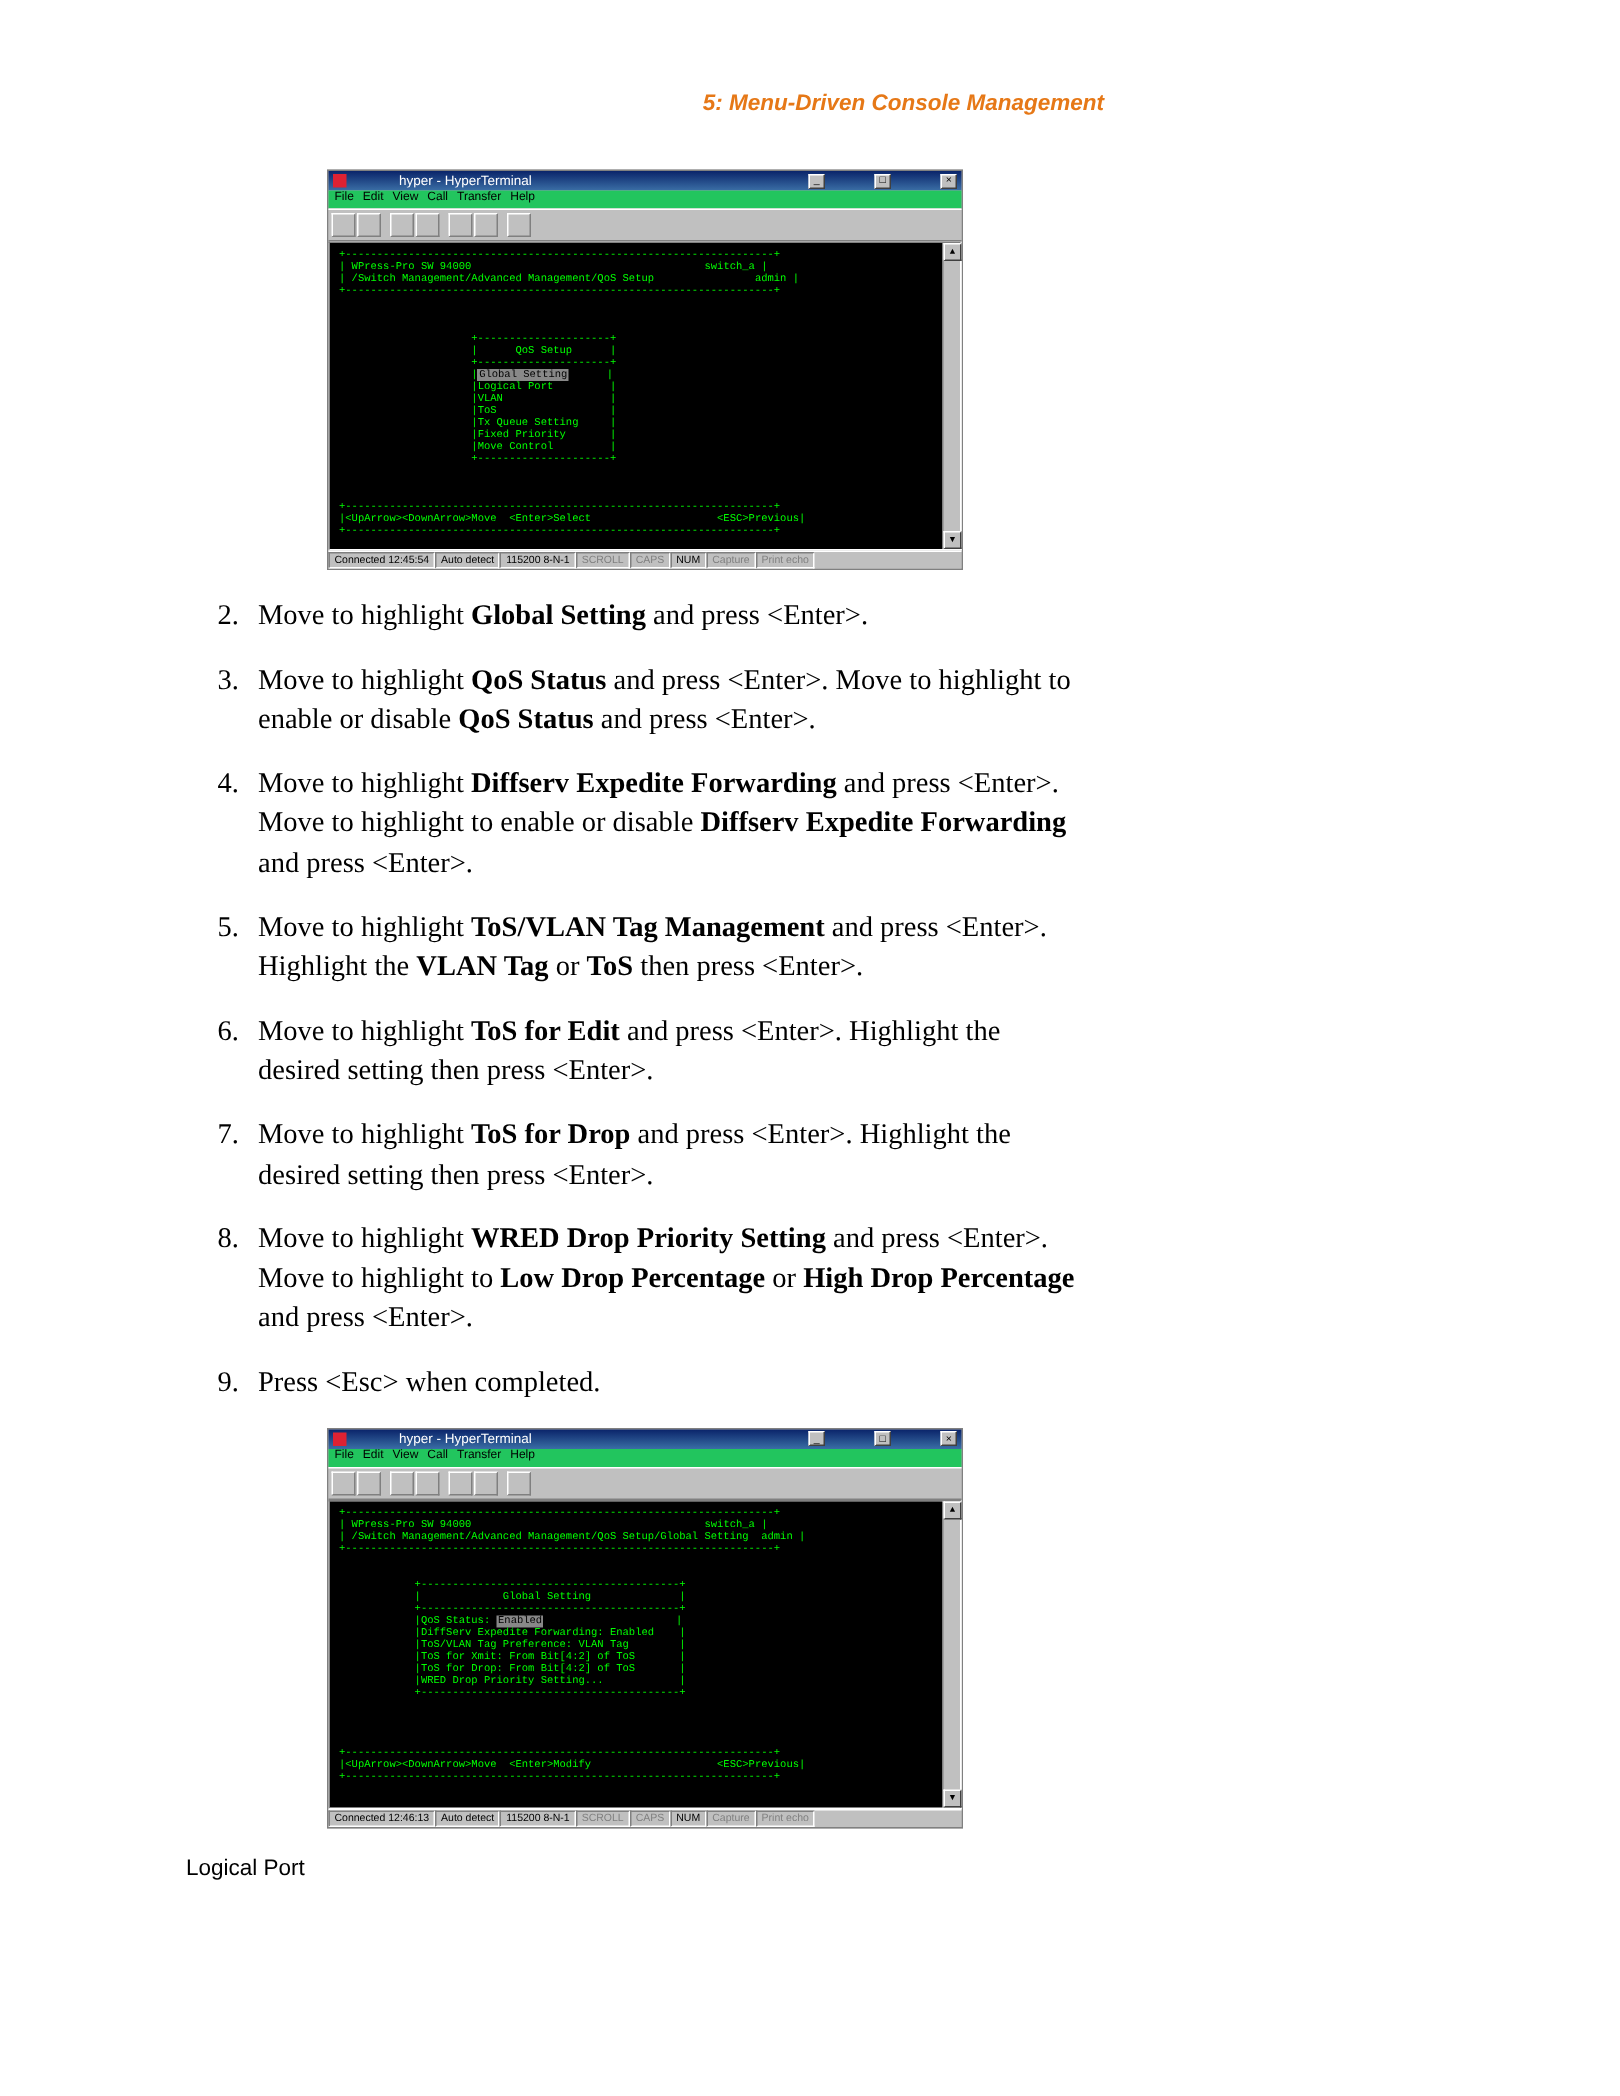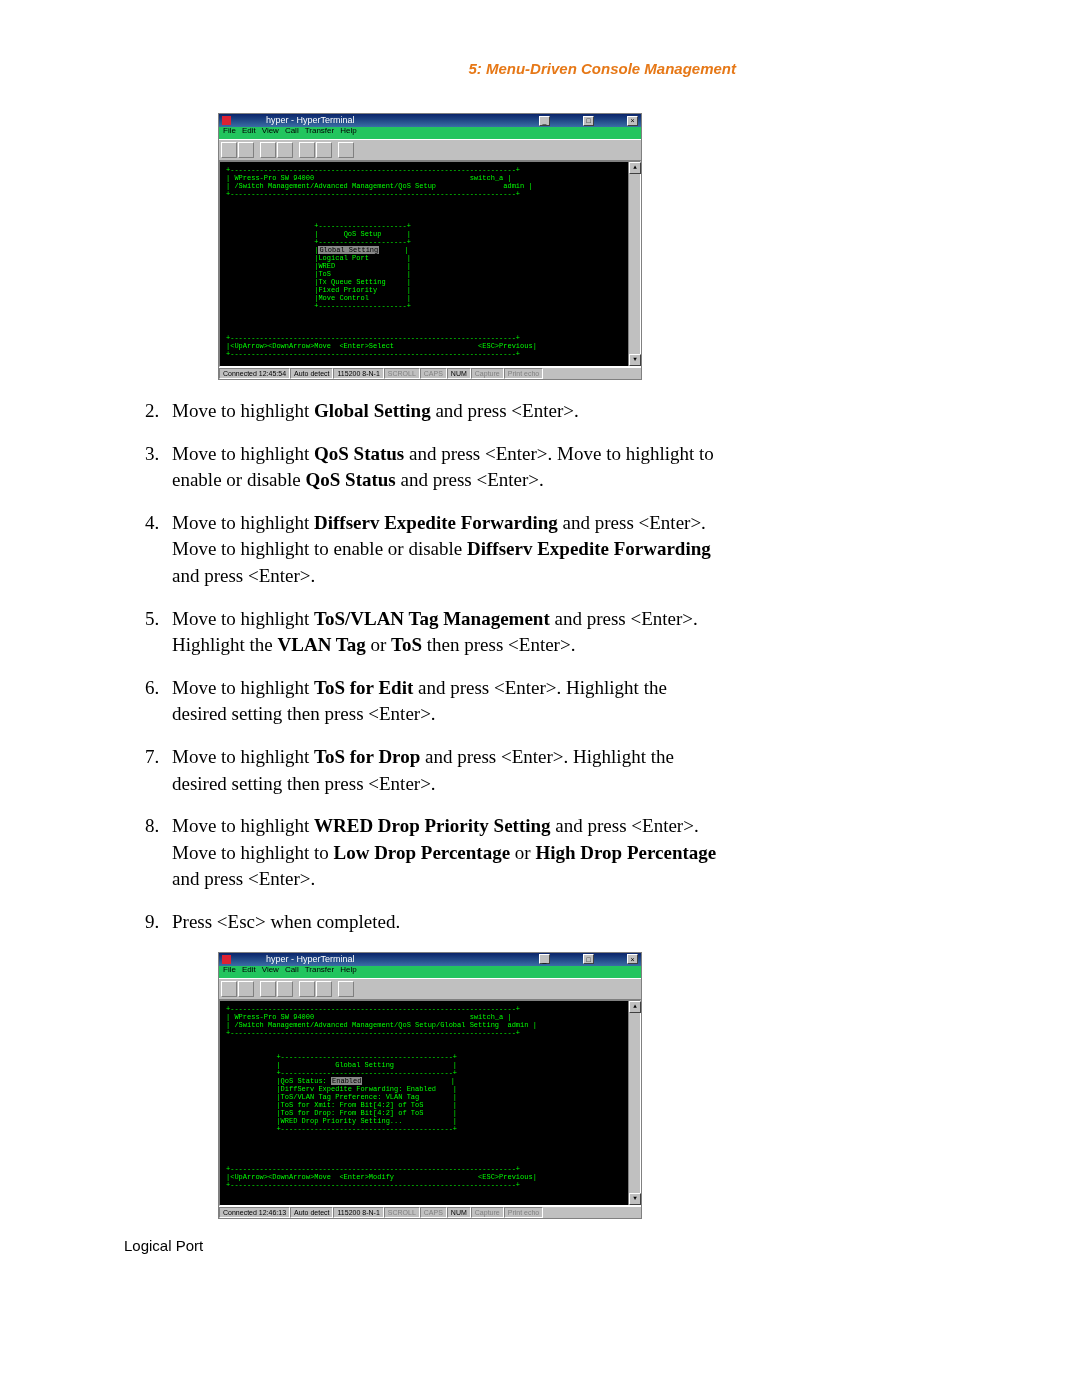--- a/index.html
+++ b/index.html
@@ -213,21 +213,21 @@
 | <span>/Switch Management/Advanced Management/QoS Setup</span>                <span>admin</span> |
 +--------------------------------------------------------------------+
 
 
 
                      +---------------------+
                      |      <span>QoS Setup</span>      |
                      +---------------------+
                      |<span class="hl">Global Setting</span>      |
                      |<span>Logical Port</span>         |
-                     |<span>WRED</span>                 |
+                     |<span>VLAN</span>                 |
                      |<span>ToS</span>                  |
                      |<span>Tx Queue Setting</span>     |
                      |<span>Fixed Priority</span>       |
                      |<span>Move Control</span>         |
                      +---------------------+
 
 
 
 +--------------------------------------------------------------------+
 |<span>&lt;UpArrow&gt;&lt;DownArrow&gt;Move  &lt;Enter&gt;Select</span>                    <span>&lt;ESC&gt;Previous</span>|

